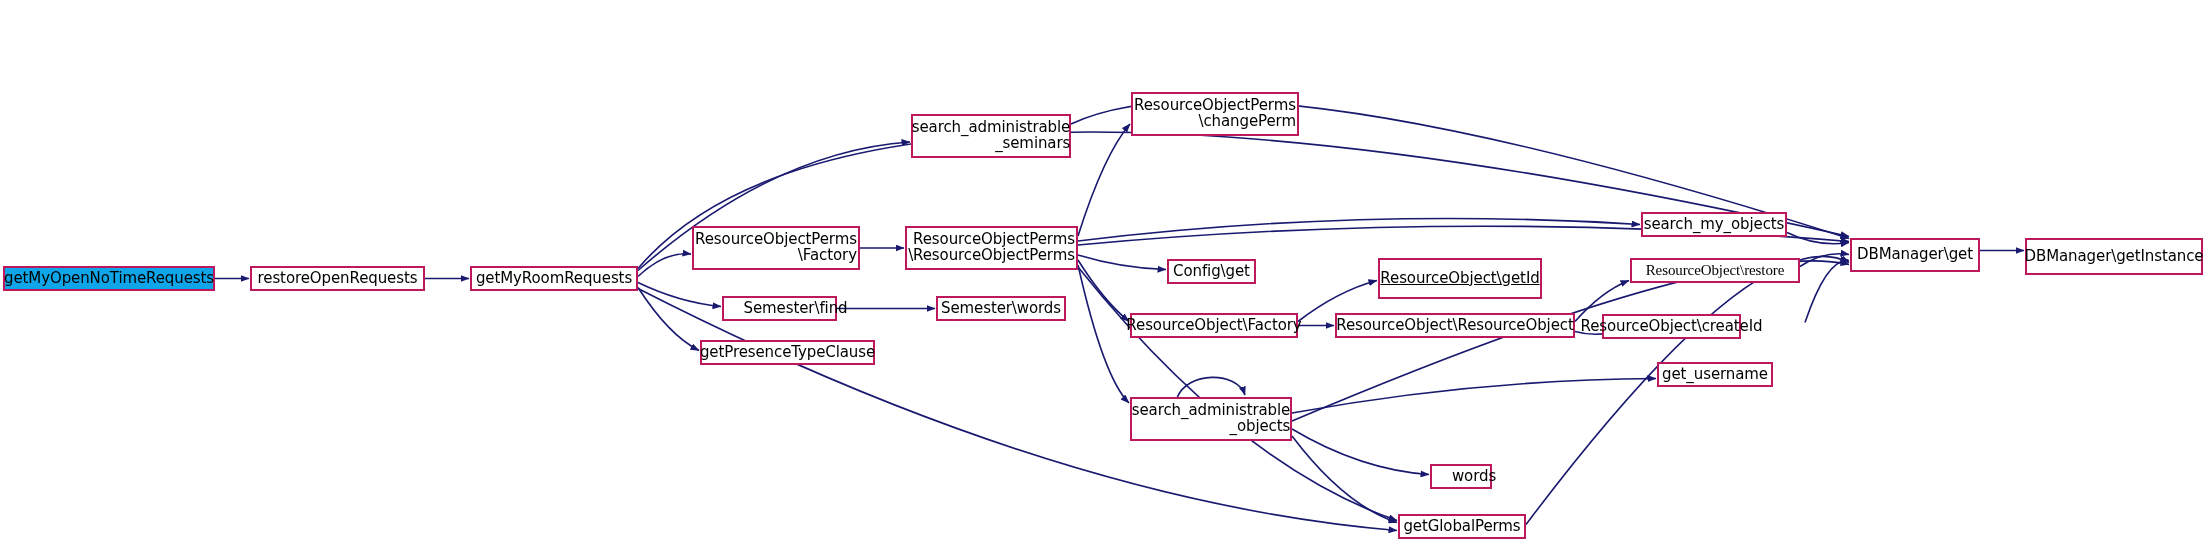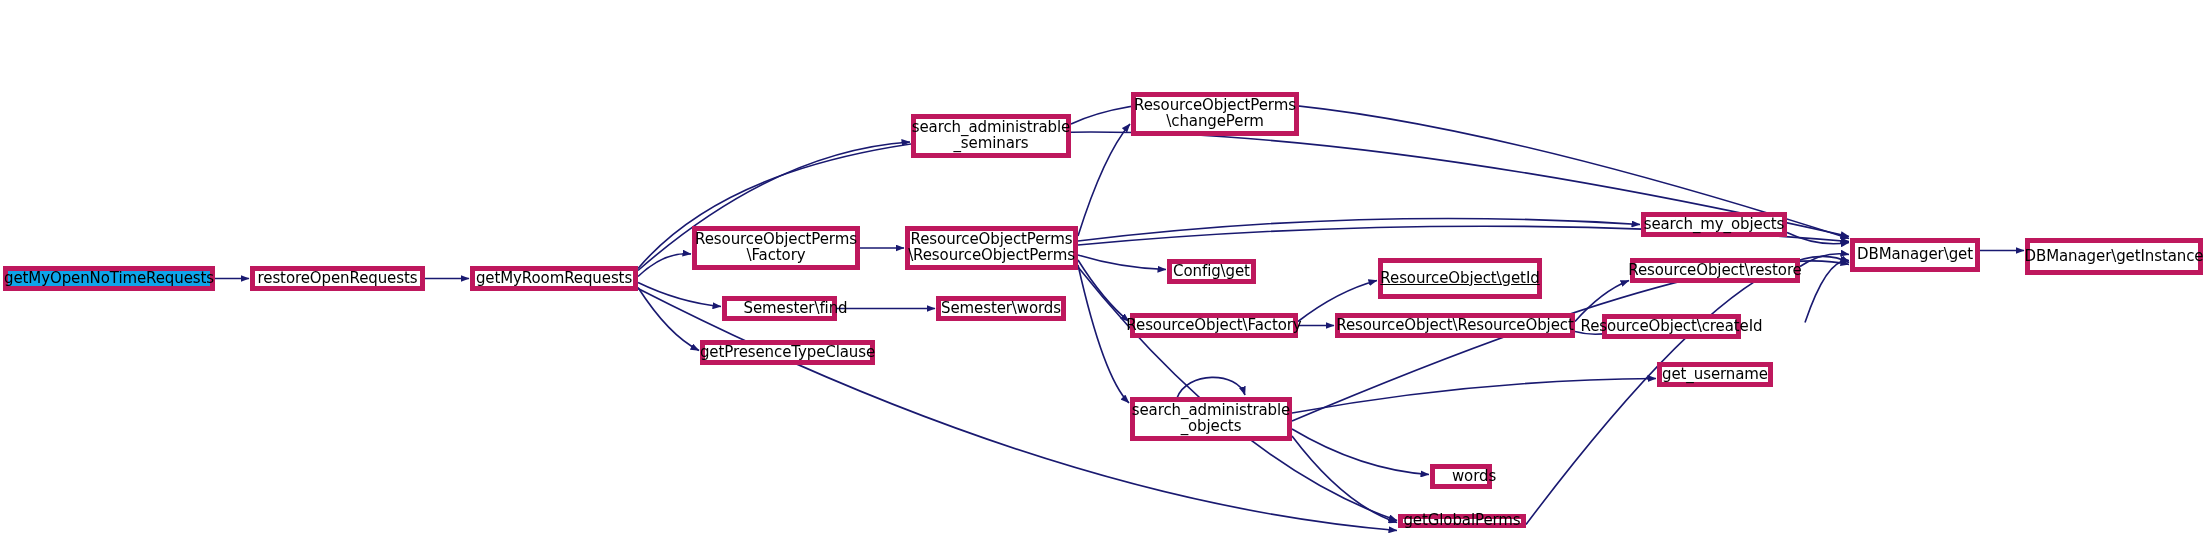--- a/index.html
+++ b/index.html
@@ -22,27 +22,27 @@
     position: absolute;
     left: 0;
     top: 0;
     width: 2208px;
     height: 547px;
     pointer-events: none;
   }
   .node {
     position: absolute;
     box-sizing: border-box;
-    border: 5px solid #be185d;
+    border: 2px solid #be185d;
     background: #ffffff;
     color: #000000;
     display: flex;
     align-items: center;
     justify-content: center;
-    text-align: center;
+    text-align: right;
     line-height: 1.06;
     font-size: 15px;
     letter-spacing: -0.1px;
     white-space: pre;
     z-index: 5;
   }
   .node.current {
     background: #0ea5e9;
   }
   .node-label {
@@ -108,23 +108,23 @@
       <div class="node" style="left: 905px; top: 226px; width: 173px; height: 44px;"><span class="node-label">ResourceObjectPerms
 \ResourceObjectPerms</span></div>
       <div class="node" style="left: 722px; top: 296px; width: 115px; height: 25px; padding-left: 32px;"><span class="node-label">Semester\find</span></div>
       <div class="node" style="left: 936px; top: 296px; width: 130px; height: 25px;"><span class="node-label">Semester\words</span></div>
       <div class="node" style="left: 700px; top: 340px; width: 175px; height: 25px;"><span class="node-label">getPresenceTypeClause</span></div>
       <div class="node" style="left: 1167px; top: 259px; width: 89px; height: 25px;"><span class="node-label">Config\get</span></div>
       <div class="node" style="left: 1130px; top: 313px; width: 168px; height: 25px;"><span class="node-label">ResourceObject\Factory</span></div>
       <div class="node" style="left: 1378px; top: 258px; width: 164px; height: 41px; text-decoration: underline;"><span class="node-label">ResourceObject\getId</span></div>
       <div class="node" style="left: 1335px; top: 313px; width: 240px; height: 25px;"><span class="node-label">ResourceObject\ResourceObject</span></div>
       <div class="node" style="left: 1641px; top: 212px; width: 146px; height: 25px;"><span class="node-label">search_my_objects</span></div>
-      <div class="node" style="left: 1630px; top: 258px; width: 170px; height: 25px;"><span class="node-label">ResourceObject\restore</span></div>
+      <div class="node" style="left: 1630px; top: 258px; width: 170px; height: 25px; font-family: Liberation Serif, serif;"><span class="node-label">ResourceObject\restore</span></div>
       <div class="node" style="left: 1602px; top: 314px; width: 139px; height: 25px;"><span class="node-label">ResourceObject\createId</span></div>
       <div class="node" style="left: 1850px; top: 238px; width: 130px; height: 34px;"><span class="node-label">DBManager\get</span></div>
       <div class="node" style="left: 2025px; top: 238px; width: 178px; height: 37px;"><span class="node-label">DBManager\getInstance</span></div>
       <div class="node" style="left: 1130px; top: 397px; width: 162px; height: 44px;"><span class="node-label">search_administrable
 _objects</span></div>
       <div class="node" style="left: 1657px; top: 362px; width: 116px; height: 25px;"><span class="node-label">get_username</span></div>
       <div class="node" style="left: 1430px; top: 464px; width: 62px; height: 25px; padding-left: 26px;"><span class="node-label">words</span></div>
-      <div class="node" style="left: 1398px; top: 514px; width: 128px; height: 14px;"><span class="node-label">getGlobalPerms</span></div>
+      <div class="node" style="left: 1398px; top: 514px; width: 128px; height: 25px;"><span class="node-label">getGlobalPerms</span></div>
     </div>
 </div>
 
 </body></html>

